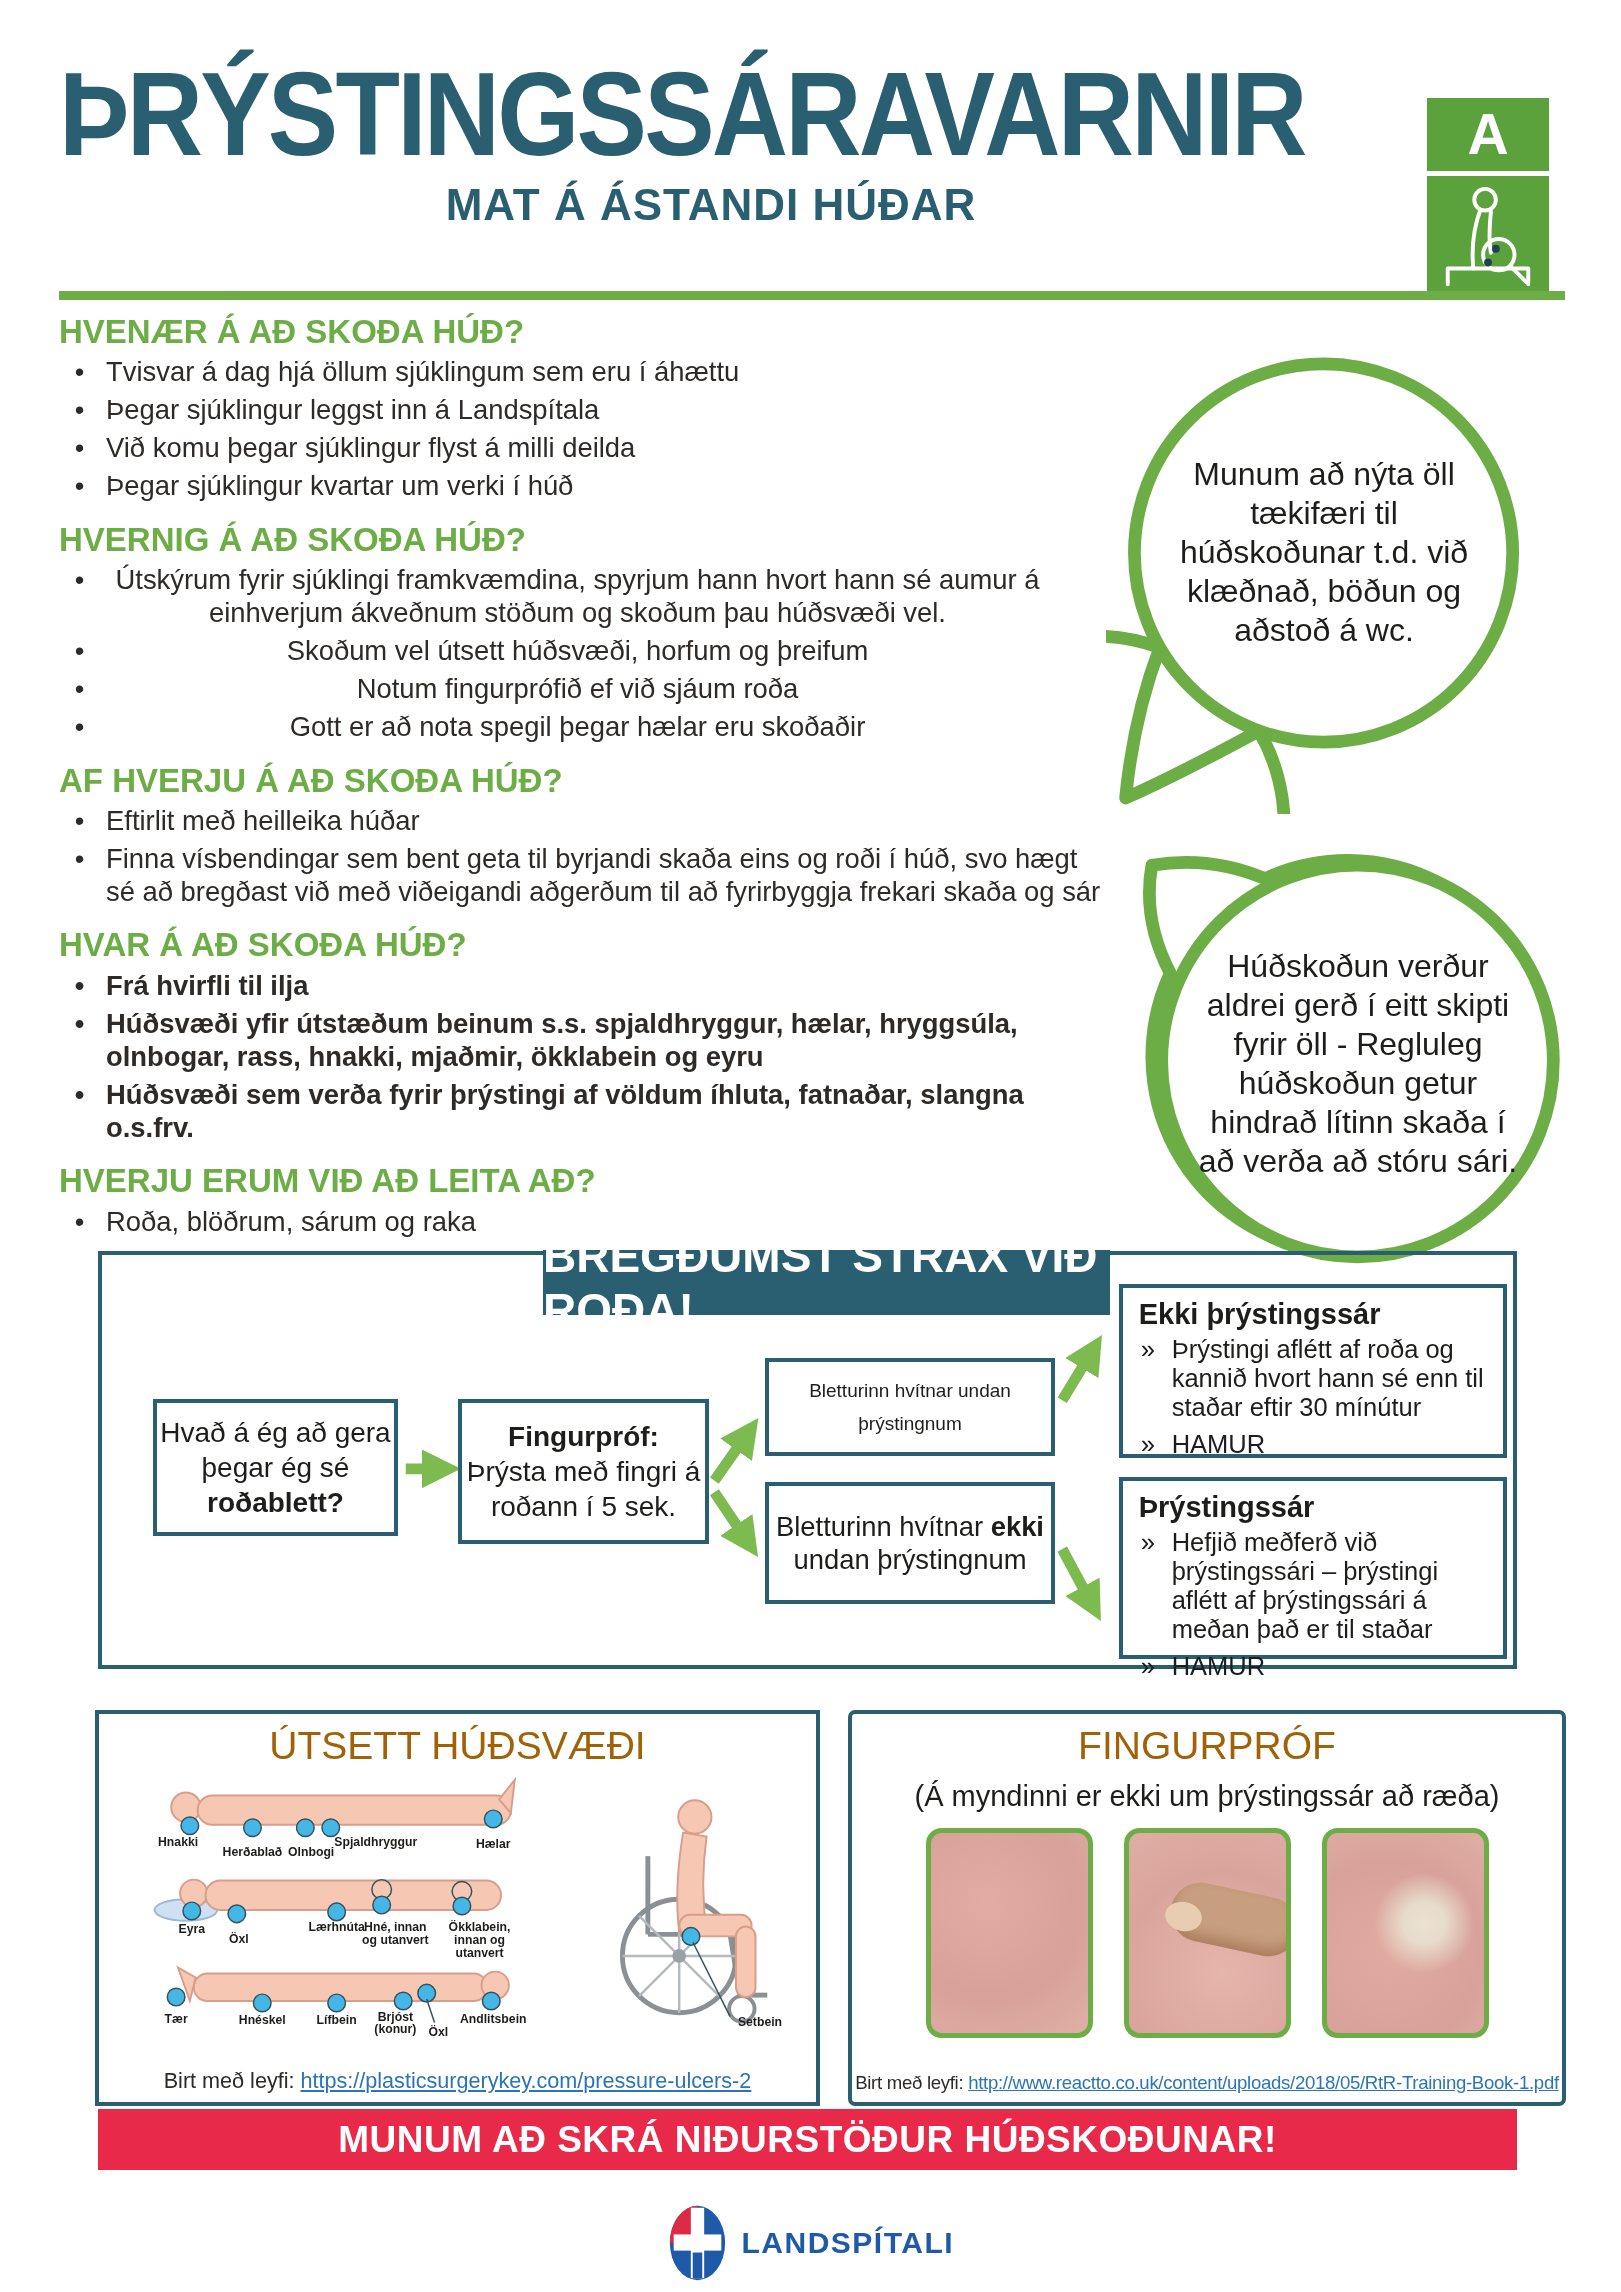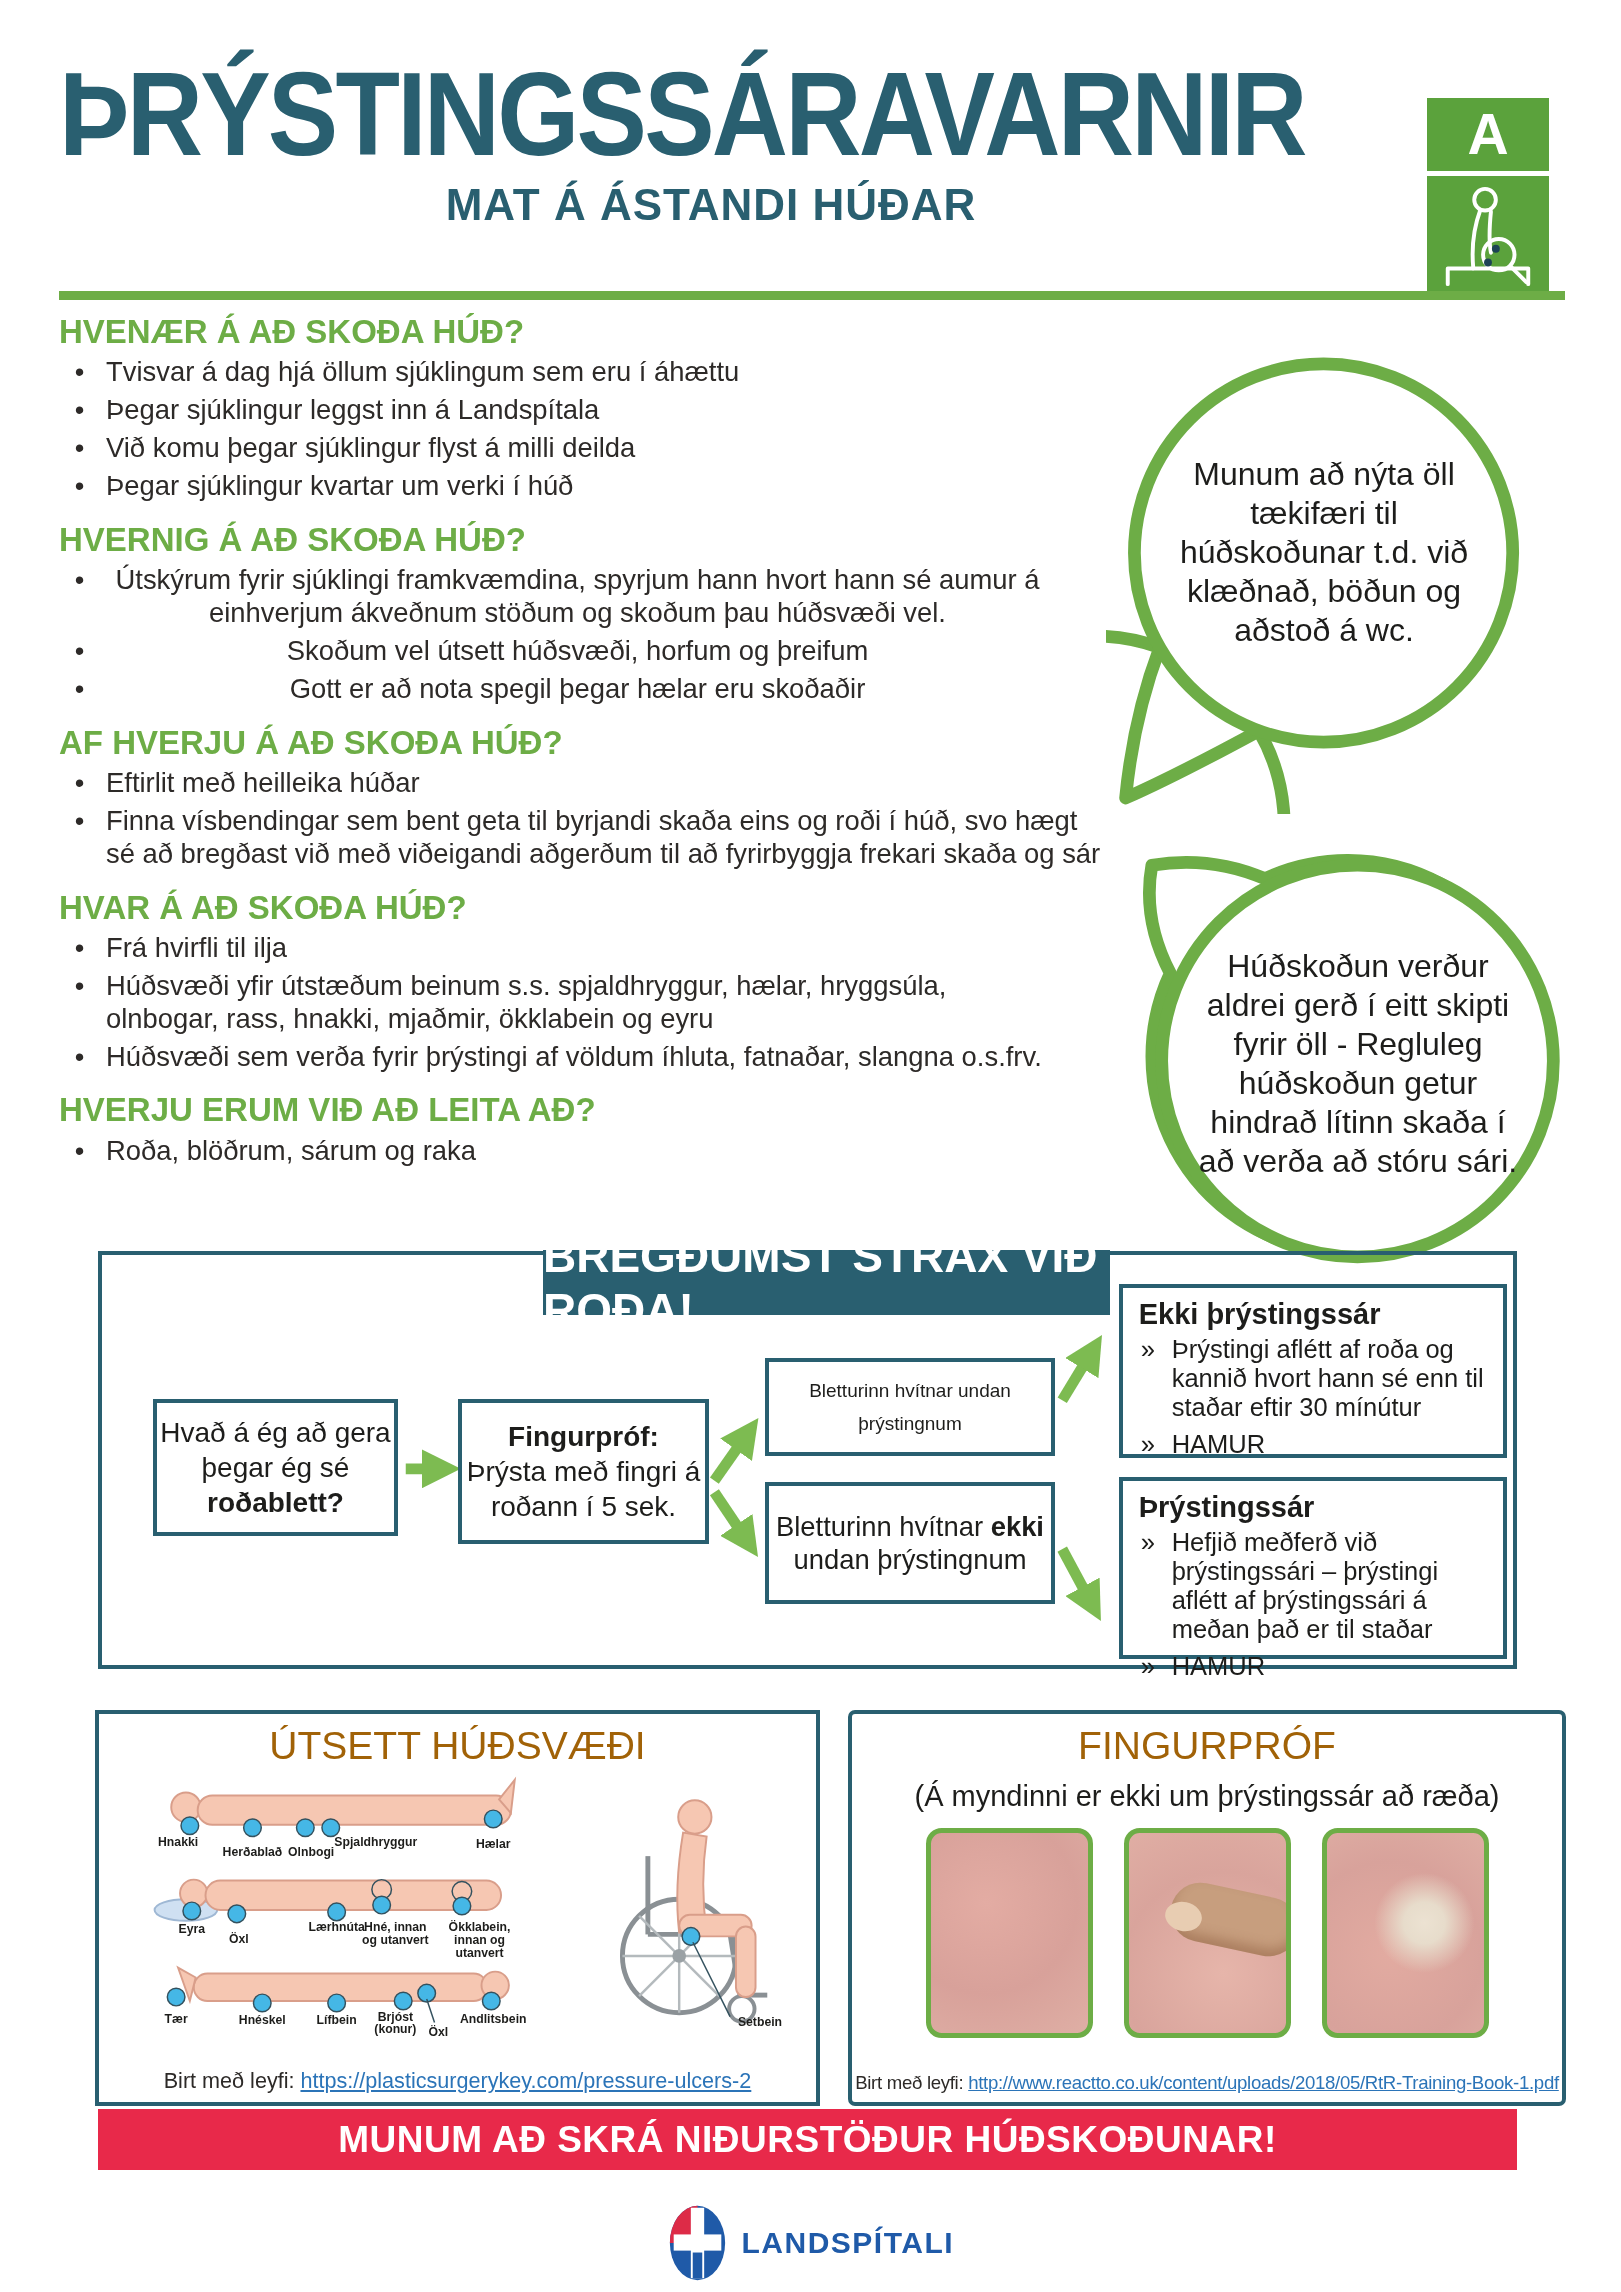--- a/index.html
+++ b/index.html
@@ -119,33 +119,34 @@
         <li>Þegar sjúklingur leggst inn á Landspítala</li>
         <li>Við komu þegar sjúklingur flyst á milli deilda</li>
         <li>Þegar sjúklingur kvartar um verki í húð</li>
       </ul>
     </div>
     <div class="section">
       <h2>HVERNIG Á AÐ SKOÐA HÚÐ?</h2>
       <ul style="max-width:990px;text-align:center;">
         <li>Útskýrum fyrir sjúklingi framkvæmdina, spyrjum hann hvort hann sé aumur á einhverjum ákveðnum stöðum og skoðum þau húðsvæði vel.</li>
         <li>Skoðum vel útsett húðsvæði, horfum og þreifum</li>
+        <li>Notum fingurprófið ef við sjáum roða</li>
         <li>Gott er að nota spegil þegar hælar eru skoðaðir</li>
       </ul>
     </div>
     <div class="section">
       <h2>AF HVERJU Á AÐ SKOÐA HÚÐ?</h2>
       <ul style="max-width:1044px;">
         <li>Eftirlit með heilleika húðar</li>
         <li>Finna vísbendingar sem bent geta til byrjandi skaða eins og roði í húð, svo hægt sé að bregðast við með viðeigandi aðgerðum til að fyrirbyggja frekari skaða og sár</li>
       </ul>
     </div>
     <div class="section">
       <h2>HVAR Á AÐ SKOÐA HÚÐ?</h2>
-      <ul style="max-width:990px;">
+      <ul style="max-width:990px;font-weight:bold;">
         <li>Frá hvirfli til ilja</li>
         <li>Húðsvæði yfir útstæðum beinum s.s. spjaldhryggur, hælar, hryggsúla, olnbogar, rass, hnakki, mjaðmir, ökklabein og eyru</li>
         <li>Húðsvæði sem verða fyrir þrýstingi af völdum íhluta, fatnaðar, slangna o.s.frv.</li>
       </ul>
     </div>
     <div class="section">
       <h2>HVERJU ERUM VIÐ AÐ LEITA AÐ?</h2>
       <ul>
         <li>Roða, blöðrum, sárum og raka</li>
       </ul>

